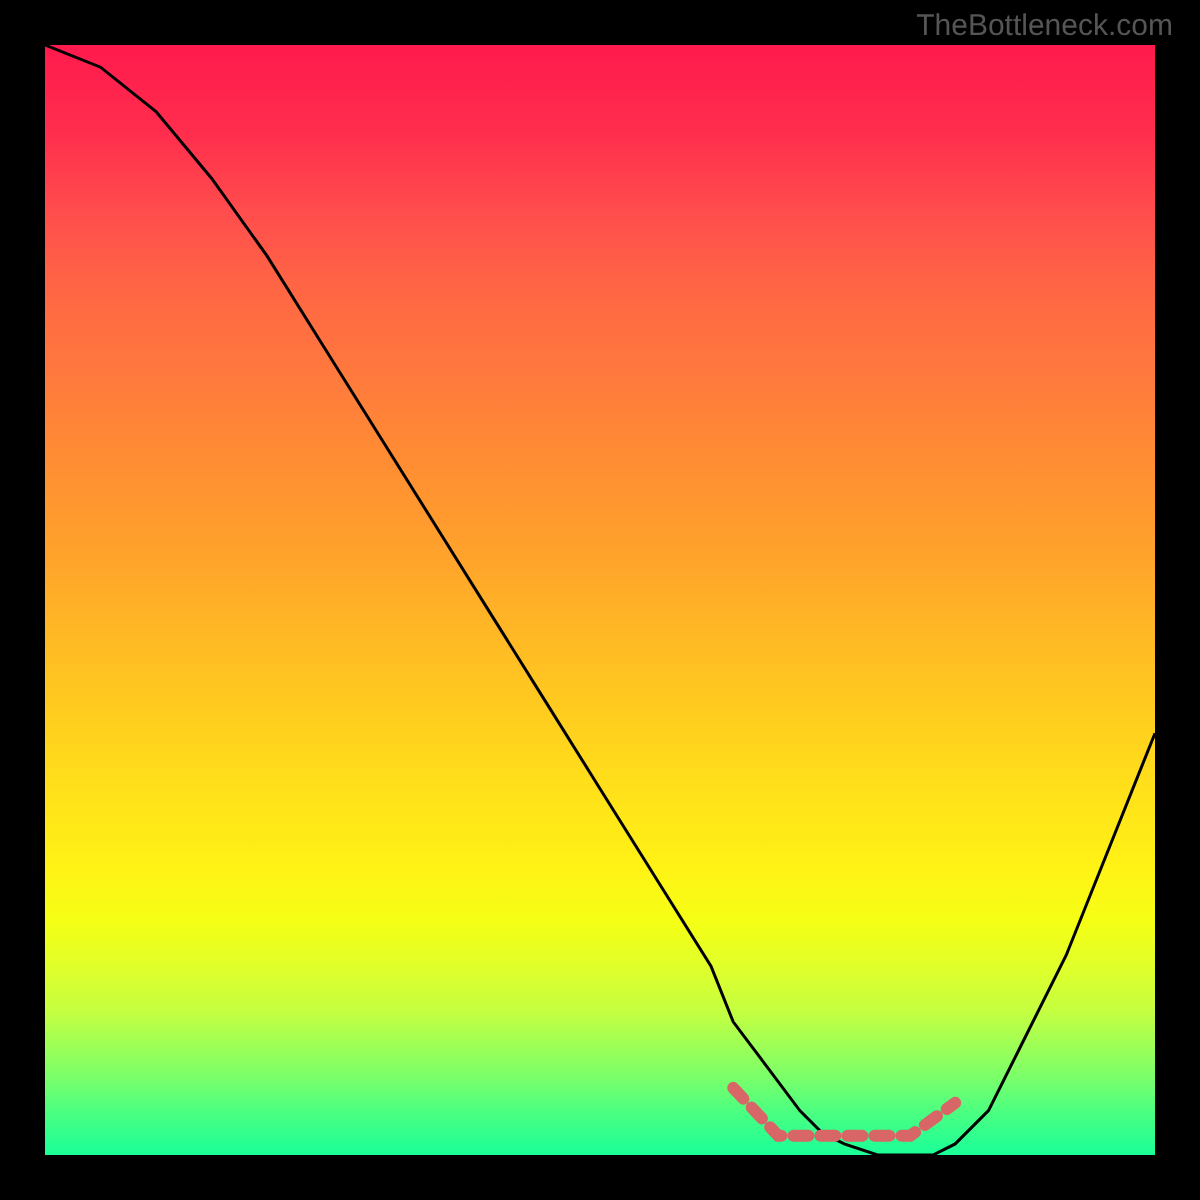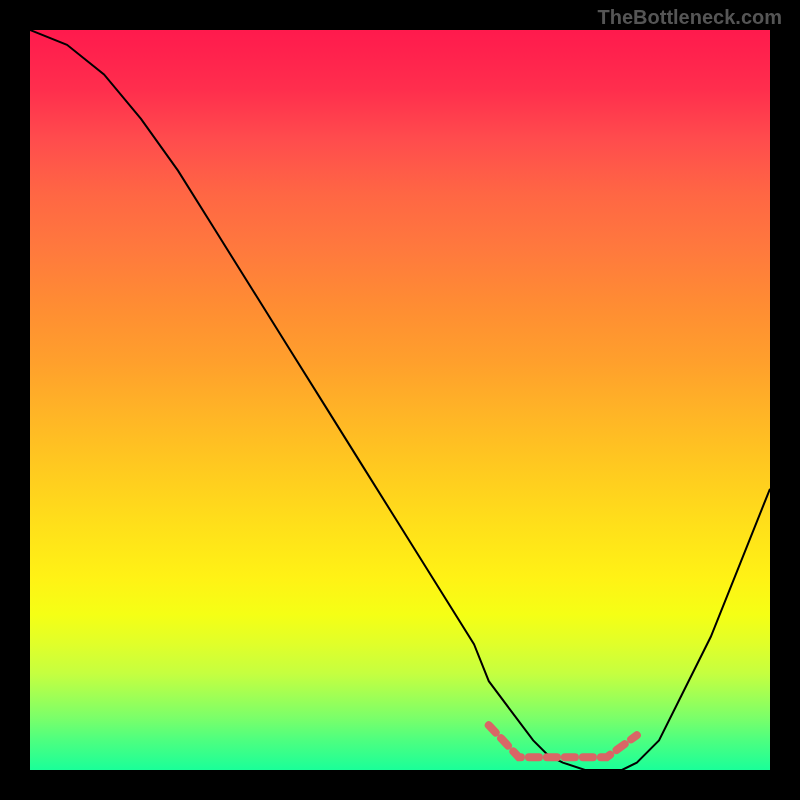--- a/index.html
+++ b/index.html
@@ -15,21 +15,21 @@
       background: #000;
       position: relative;
     }
 
     .watermark {
       position: absolute;
       top: 6px;
       right: 18px;
       color: #555;
       font-size: 20px;
-      font-weight: bold;
+      font-weight: normal;
       z-index: 10;
     }
 
     .chart-container {
       position: absolute;
       top: 30px;
       left: 30px;
       width: 740px;
       height: 740px;
       background: #000;

